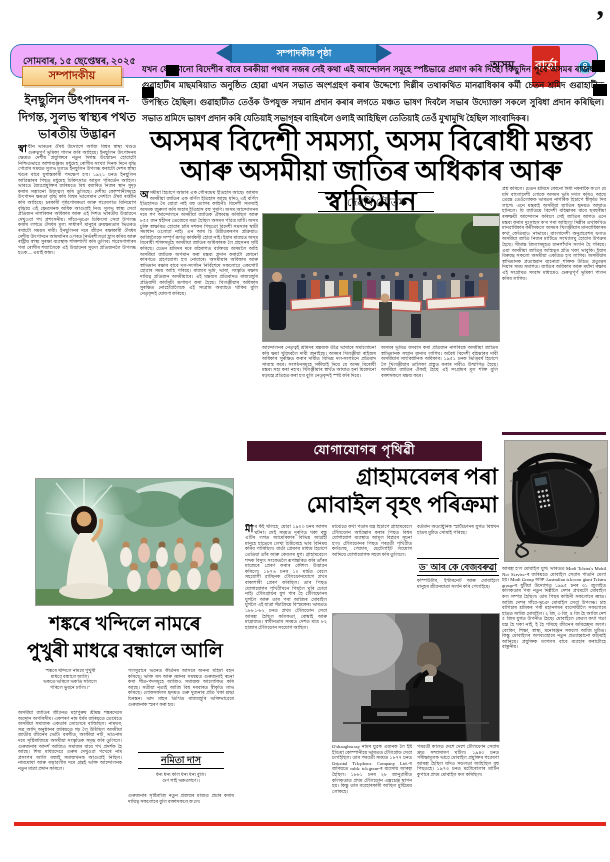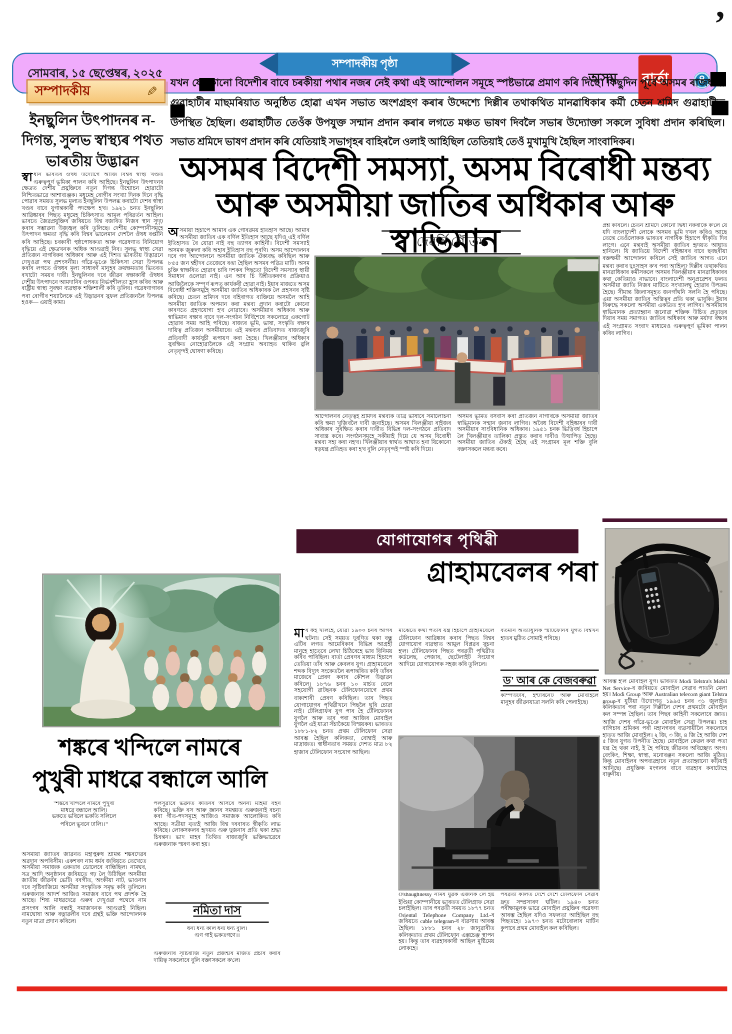--- a/index.html
+++ b/index.html
@@ -15,23 +15,23 @@
           justify-content:center;white-space:nowrap;}
   .chev{position:absolute;top:0;width:16px;height:19px;background:#1c5f96;}
   .chev.l{left:-14px;clip-path:polygon(100% 0,100% 100%,0 50%);}
   .chev.r{right:-14px;clip-path:polygon(0 0,0 100%,100% 50%);}
   .mast{position:absolute;right:5px;top:1px;display:flex;align-items:center;gap:18px;}
   .mast-black{font-size:11.5px;font-weight:bold;color:#111;}
   .mast-red{font-size:11.5px;font-weight:bold;color:#fff;background:#d42a20;padding:11px 3px;border-radius:2px;}
   .pgnum{width:14px;height:14px;border-radius:50%;background:#1c84bc;color:#fff;font-size:9.5px;font-weight:bold;
          display:flex;align-items:center;justify-content:center;box-shadow:inset 0 0 0 1.5px #bfe0f2;}
   
-  .ed-badge{position:absolute;left:22px;top:66px;width:116px;height:20px;background:linear-gradient(#fde5b4,#f6c678);
+  .ed-badge{position:absolute;left:22px;top:66px;width:100px;height:20px;background:linear-gradient(#fde5b4,#f6c678);
             border:1px solid #cc8a2c;box-shadow:2px 2px 0 rgba(160,100,20,.25);display:flex;align-items:center;
-            justify-content:space-between;padding:0 6px;box-sizing:border-box;}
+            justify-content:flex-start;padding:0 6px;box-sizing:border-box;flex-direction:column;}
   .ed-badge-label{font-size:11px;font-weight:bold;color:#9c1c00;}
   .pen{font-size:11px;color:#7a4a00;transform:scaleX(-1);}
   .ed-title{position:absolute;left:16px;top:92px;width:122px;font-size:12px;line-height:17px;font-weight:bold;
             text-align:center;color:#111;}
   
   .col{position:absolute;font-size:4.7px;line-height:5.6px;text-align:justify;color:#1b1b1b;
        overflow:hidden;word-break:break-word;}
   .drop{float:left;font-size:10px;line-height:10px;font-weight:bold;padding-right:1px;color:#000;}
   .pre{white-space:pre-line;text-align:center;}
   
@@ -203,20 +203,21 @@
       <path d="M22 100 Q4 110 16 116 Q32 112 12 104" stroke="#1a1a1a" stroke-width="2" fill="none"></path>
       <path d="M60 28 Q80 34 86 52" stroke="#464646" stroke-width="1.5" fill="none"></path>
     </svg>
   </div>
 
   <div class="col" style="left:502px;top:566px;width:104px;height:254px;">আৰম্ভ হ'ল মোবাইল যুগ। ভাৰতত Modi Telstra's Mobil Net Service-ৰ জৰিয়তে মোবাইল সেৱাৰ পাতনি মেলা হয়। Modi Group আৰু Australian telecom giant Telstra group-ৰ যুটীয়া উদ্যোগত ১৯৯৫ চনৰ ৩১ জুলাইত কলিকতাৰ পৰা নতুন দিল্লীলৈ দেশৰ প্ৰথমটো মোবাইল কল সম্পন্ন হৈছিল। তাৰ পিছৰ কাহিনী সকলোৰে জ্ঞাত। আজি দেশৰ গাঁৱে-ভূঞে মোবাইল সেৱা উপলব্ধ। চাহ বাগিচাৰ শ্ৰমিকৰ পৰা মহানগৰৰ ব্যৱসায়ীলৈ সকলোৰে হাতত আজি মোবাইল। ২ জি, ৩ জি, ৪ জি হৈ আজি দেশ ৫ জিৰ যুগত উপনীত হৈছে। মোবাইলে কেৱল কথা পতা যন্ত্ৰ হৈ থকা নাই, ই হৈ পৰিছে জীৱনৰ অবিচ্ছেদ্য অংগ। বেংকিং, শিক্ষা, স্বাস্থ্য, মনোৰঞ্জন সকলো আজি মুঠিত। কিন্তু মোবাইলৰ অপব্যৱহাৰে নতুন প্ৰত্যাহ্বানো কঢ়িয়াই আনিছে। প্ৰযুক্তিক মংগলৰ বাবে ব্যৱহাৰ কৰাটোহে বাঞ্ছনীয়।</div>
 
   <div class="kicker">যোগাযোগৰ পৃথিৱী</div>
   <div class="chead">
     <div>গ্ৰাহামবেলৰ পৰা</div>
+    <div>মোবাইল বৃহৎ পৰিক্ৰমা</div>
   </div>
 
   <div class="col" style="left:245px;top:524px;width:82px;height:296px;">
     <span class="drop">মী</span><span>ৰ কঁই খলিহে, যোৱা ১৯০০ চনৰ আগৰ ঘটনা। সেই সময়ত দূৰণিত থকা বন্ধু এটিৰ লগত আমেৰিকাৰ বিভিন্ন আগ্ৰহী মানুহে হাতেৰে লেখা চিঠিৰেহে ভাব বিনিময় কৰিব পাৰিছিল। বাৰ্তা প্ৰেৰণৰ মাধ্যম হিচাপে তেতিয়া তাঁৰ আৰু কেবলৰ যুগ। গ্ৰাহামবেলে শব্দক বিদ্যুৎ সংকেতলৈ ৰূপান্তৰিত কৰি তাঁৰৰ মাজেৰে প্ৰেৰণ কৰাৰ কৌশল উদ্ভাৱন কৰিলে। ১৮৭৬ চনৰ ১০ মাৰ্চত বেলে সহযোগী ৱাটছনক টেলিফোনযোগে প্ৰথম বাক্যশাৰী প্ৰেৰণ কৰিছিল। তাৰ পিছত যোগাযোগৰ পৃথিৱীখনে পিছলৈ ঘূৰি চোৱা নাই। টেলিগ্ৰাফৰ যুগ পাৰ হৈ টেলিফোনৰ যুগলৈ আৰু তাৰ পৰা আজিৰ মোবাইল যুগলৈ এই যাত্ৰা সঁচাকৈয়ে বিস্ময়কৰ। ভাৰতত ১৮৮১-৮২ চনত প্ৰথম টেলিফোন সেৱা আৰম্ভ হৈছিল কলিকতা, বোম্বাই আৰু মাদ্ৰাজত। স্বাধীনতাৰ সময়ত দেশত মাত্ৰ ৮২ হাজাৰ টেলিফোন সংযোগ আছিল।</span>
   </div>
   <div class="col" style="left:332px;top:524px;width:80px;height:86px;">মাঝেতে কথা পতাৰ যন্ত্ৰ হিচাপে গ্ৰাহামবেলে টেলিফোন আৱিষ্কাৰ কৰাৰ পিছত বিশ্বৰ যোগাযোগ ব্যৱস্থাত আমূল বিপ্লৱৰ সূচনা হ'ল। টেলিফোনৰ পিছত পৰৱৰ্তী পৃথিৱীত কৰ্ডলেছ, পেজাৰ, ছেটেলাইট সংযোগ আদিয়ে যোগাযোগক সহজ কৰি তুলিলে।</div>
   <div class="col" style="left:417px;top:524px;width:82px;height:31px;">বৰ্তমান অত্যাধুনিক স্মাৰ্টফোনৰ যুগত বিশ্বখন হাতৰ মুঠিত সোমাই পৰিছে।</div>
   <div class="authbox cauth abs">ড' আৰ কে বেজবৰুৱা</div>
   <div class="col" style="left:417px;top:578px;width:82px;height:32px;">কম্পিউটাৰ, ইণ্টাৰনেট আৰু মোবাইলে মানুহৰ জীৱনযাত্ৰা সলনি কৰি পেলাইছে।</div>
 

